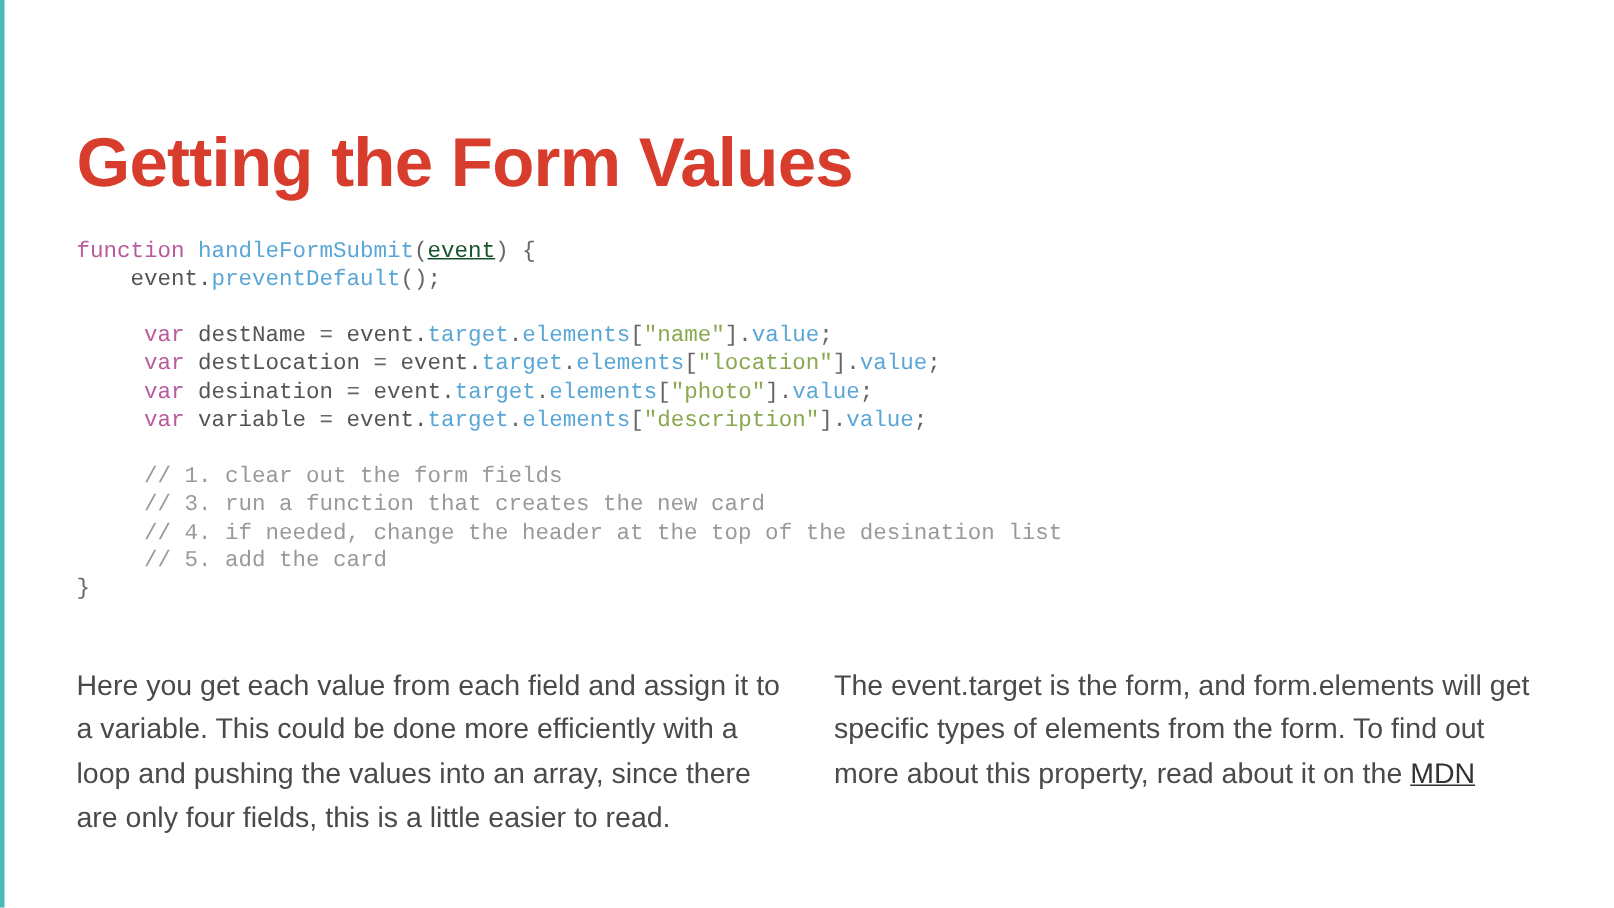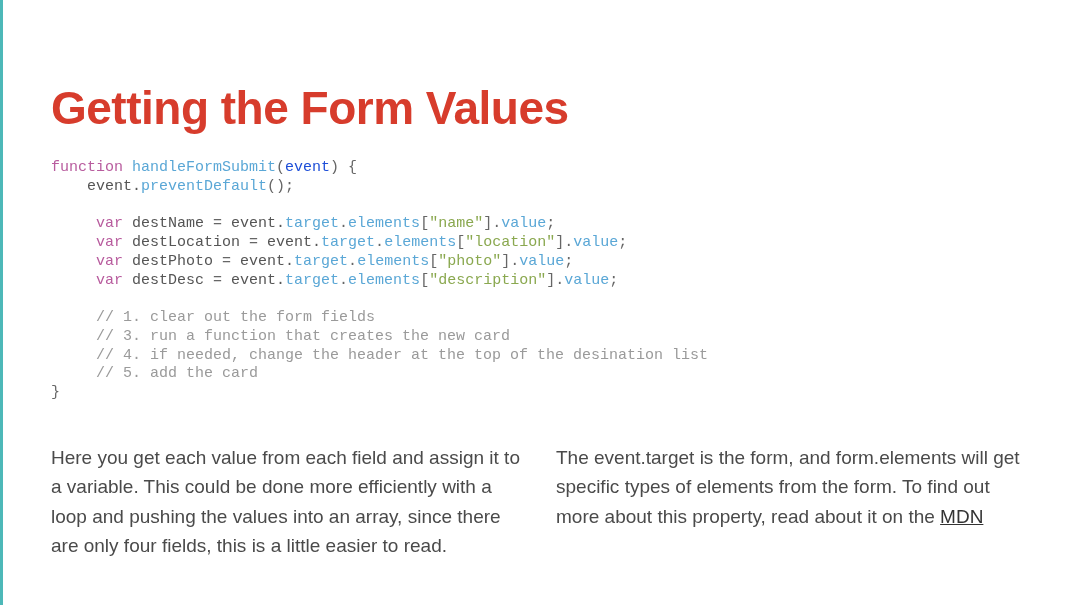--- a/index.html
+++ b/index.html
@@ -29,21 +29,21 @@
     .code-block {
       font-family: "Menlo", "Consolas", "Courier New", monospace;
       font-size: 15px;
       line-height: 1.25;
       white-space: pre;
       color: #777;
       margin-bottom: 40px;
     }
     .kw { color: #b85c9e; }
     .fn { color: #5aa7d6; }
-    .param { color: #1d4ed8; }
+    .param { color: #14532d; text-decoration: underline; }
     .str { color: #8aa84f; }
     .punct { color: #666; }
     .method { color: #5aa7d6; }
     .plain { color: #555; }
     .comment { color: #9a9a9a; }
     .columns {
       display: flex;
       gap: 33px;
     }
     .col {
@@ -60,22 +60,22 @@
 </head>
 <body>
 
 <h1>Getting the Form Values</h1>
 
 <div class="code-block"><span class="kw">function</span> <span class="fn">handleFormSubmit</span><span class="punct">(</span><span class="param">event</span><span class="punct">) {</span>
 <span>    </span><span class="plain">event.</span><span class="method">preventDefault</span><span class="punct">();</span>
 
 <span>     </span><span class="kw">var</span><span class="plain"> destName </span><span class="punct">=</span><span class="plain"> event.</span><span class="method">target</span><span class="punct">.</span><span class="method">elements</span><span class="punct">[</span><span class="str">"name"</span><span class="punct">].</span><span class="method">value</span><span class="punct">;</span>
 <span>     </span><span class="kw">var</span><span class="plain"> destLocation </span><span class="punct">=</span><span class="plain"> event.</span><span class="method">target</span><span class="punct">.</span><span class="method">elements</span><span class="punct">[</span><span class="str">"location"</span><span class="punct">].</span><span class="method">value</span><span class="punct">;</span>
-<span>     </span><span class="kw">var</span><span class="plain"> destPhoto </span><span class="punct">=</span><span class="plain"> event.</span><span class="method">target</span><span class="punct">.</span><span class="method">elements</span><span class="punct">[</span><span class="str">"photo"</span><span class="punct">].</span><span class="method">value</span><span class="punct">;</span>
-<span>     </span><span class="kw">var</span><span class="plain"> destDesc </span><span class="punct">=</span><span class="plain"> event.</span><span class="method">target</span><span class="punct">.</span><span class="method">elements</span><span class="punct">[</span><span class="str">"description"</span><span class="punct">].</span><span class="method">value</span><span class="punct">;</span>
+<span>     </span><span class="kw">var</span><span class="plain"> desination </span><span class="punct">=</span><span class="plain"> event.</span><span class="method">target</span><span class="punct">.</span><span class="method">elements</span><span class="punct">[</span><span class="str">"photo"</span><span class="punct">].</span><span class="method">value</span><span class="punct">;</span>
+<span>     </span><span class="kw">var</span><span class="plain"> variable </span><span class="punct">=</span><span class="plain"> event.</span><span class="method">target</span><span class="punct">.</span><span class="method">elements</span><span class="punct">[</span><span class="str">"description"</span><span class="punct">].</span><span class="method">value</span><span class="punct">;</span>
 
 <span>     </span><span class="comment">// 1. clear out the form fields</span>
 <span>     </span><span class="comment">// 3. run a function that creates the new card</span>
 <span>     </span><span class="comment">// 4. if needed, change the header at the top of the desination list</span>
 <span>     </span><span class="comment">// 5. add the card</span>
 <span class="punct">}</span></div>
 
 <div class="columns">
   <div class="col">
     <p>Here you get each value from each field and assign it to a variable. This could be done more efficiently with a loop and pushing the values into an array, since there are only four fields, this is a little easier to read.</p>

